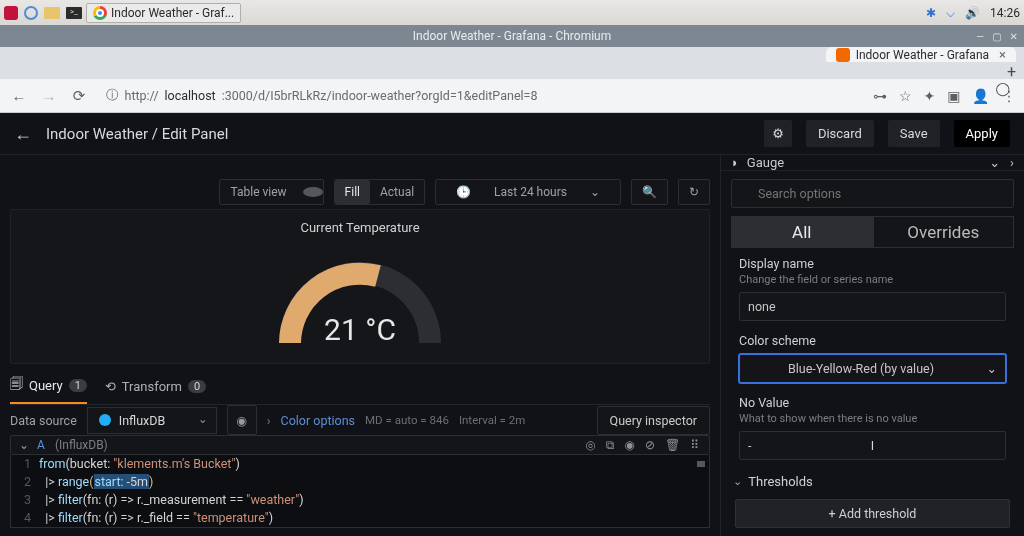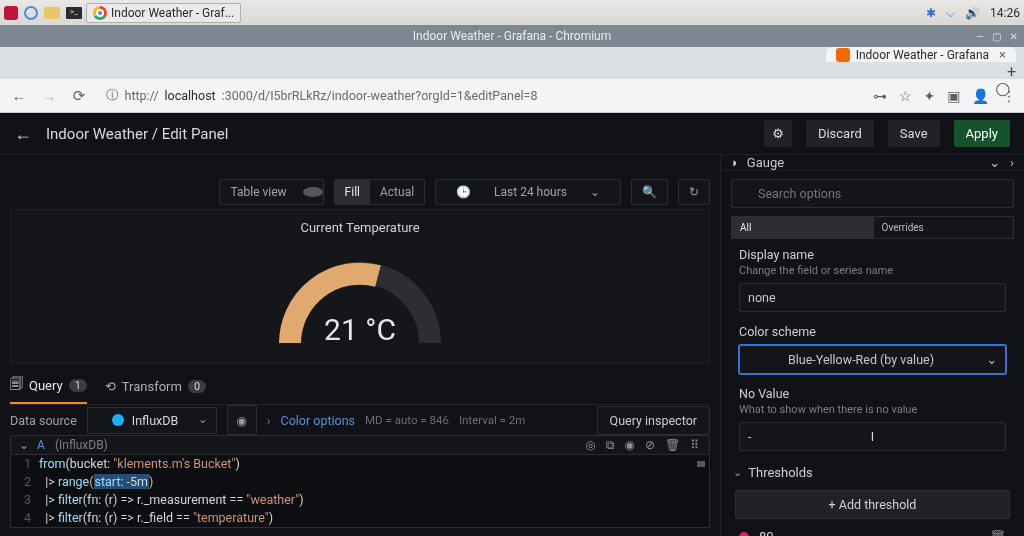--- a/index.html
+++ b/index.html
@@ -31,21 +31,21 @@
 .url-field .host { color:#2b2c2e; }
 .url-tray { display:flex; gap:12px; color:#5e5f62; font-size:14px; align-items:center; }
 
 
 .gf-head { height: 42px; background:#111217; display:flex; align-items:center; padding:0 14px; gap:14px; border-bottom:1px solid #202227; }
 .gf-head .arrow-back { font-size:18px; color:#c7c8ca; }
 .gf-head .title { font-size:15px; color:#d8d9da; }
 .gf-head .spacer { flex:1; }
 .gf-btn { background:#202227; color:#d8d9da; border:none; padding:6px 12px; border-radius:2px; font-size:13px; }
 .gf-btn.icon { padding:6px 8px; }
-.gf-btn.primary { background:#14532d; color:#fff; }
+.gf-btn.primary { background:#000000; color:#fff; }
 
 
 .gf-body { display:flex; height:calc(536px - 25px - 22px - 32px - 34px - 42px); }
 .left-pane { flex:1; display:flex; flex-direction:column; padding:8px 10px; overflow:hidden; }
 .right-pane { width:304px; border-left:1px solid #202227; display:flex; flex-direction:column; overflow:hidden; }
 
 
 .p-toolbar { display:flex; align-items:center; justify-content:flex-end; gap:10px; height:32px; font-size:12px; color:#9fa1a5;margin-top:16px; }
 .p-toolbar .seg { background:#141518; border:1px solid #2c2e33; border-radius:2px; display:flex; align-items:center; }
 .p-toolbar .seg span { padding:5px 10px; }
@@ -60,21 +60,21 @@
 .gauge .val { position:absolute; left:0; right:0; bottom:6px; font-size:30px; color:#e6e7e9; }
 
 
 .qtabs { display:flex; align-items:center; gap:18px; height:34px; border-bottom:1px solid #23252a; margin-top:10px; font-size:13px; }
 .qtab { display:flex; align-items:center; gap:6px; color:#aeb0b4; padding-bottom:6px; }
 .qtab.active { color:#e8e9ea; border-bottom:2px solid #f68c1f; }
 .badge { background:#3a3c41; color:#d5d6d8; border-radius:8px; padding:0 6px; font-size:11px; }
 
 
 .ds-row { display:flex; align-items:center; gap:10px; height:40px; font-size:12.5px; color:#9fa1a5; }
-.select-box { background:#141518; border:1px solid #2c2e33; padding:5px 28px 5px 24px; border-radius:0; color:#d6d7d9; position:relative; display:flex; align-items:center; gap:8px; min-width:130px; }
+.select-box { background:#141518; border:1px solid #2c2e33; padding:5px 28px 5px 11px; border-radius:0; color:#d6d7d9; position:relative; display:flex; align-items:center; gap:8px; min-width:130px; }
 .select-box::after { content:"⌄"; position:absolute; right:8px; top:4px; color:#8a8c90; font-size:12px; }
 .sq-btn { width:30px; height:30px; background:#141518; border:1px solid #2c2e33; border-radius:2px; display:flex; align-items:center; justify-content:center; color:#97999d; }
 .qopts { color:#5b8fd5; }
 .muted { color:#6c6e72; font-size:11.5px; }
 .qinsp { margin-left:auto; background:#141518; border:1px solid #2c2e33; padding:6px 12px; border-radius:2px; color:#c9cacb; }
 
 
 .qhead { display:flex; align-items:center; height:28px; background:#141518; border:1px solid #2c2e33; border-radius:2px; font-size:12px; }
 .qhead .chev { padding:0 8px; color:#9a9c9f; }
 .qhead .lab { color:#5b8fd5; padding-right:10px; }
@@ -96,21 +96,21 @@
 .sb-stub { position:absolute; right:4px; top:6px; width:8px; height:6px; background:#55575c; }
 
 
 .rp-top { display:flex; align-items:center; height:36px; padding:0 10px; font-size:13px; color:#c8c9cb; border-bottom:1px solid #202227; }
 .rp-top .spacer { flex:1; }
 .rp-search { padding:8px 10px; }
 .rp-search .inp { width:100%; background:#141518; border:1px solid #2c2e33; border-radius:2px; padding:6px 8px 6px 26px; font-size:12.5px; color:#8b8d91; position:relative; }
 .rp-search .wrap { position:relative; }
 .rp-search .mag { position:absolute; left:8px; top:6px; color:#8b8d91; font-size:12px; }
 .rp-tabs { display:flex; padding:0 10px; gap:0; }
-.rp-tabs div { flex:1; background:#141518; border:1px solid #2c2e33; text-align:left; padding:5px 8px; font-size:10px; color:#b9babc; }
+.rp-tabs div { flex:1; background:#141518; border:1px solid #2c2e33; text-align:center; padding:5px 8px; font-size:17px; color:#b9babc; }
 .rp-tabs .active { background:#2c2e33; color:#e7e8e9; }
 
 .field { padding:8px 18px 4px; }
 .field .lbl { font-size:12.5px; color:#cfd0d2; }
 .field .hint { font-size:11px; color:#7b7d81; margin-top:2px; }
 .field .inp { margin-top:6px; background:#141518; border:1px solid #2c2e33; border-radius:2px; padding:6px 8px; font-size:12.5px; color:#c5c6c8; }
 .field .inp.sel { display:flex; justify-content:space-between; align-items:center;padding-left:48px; }
 .field .inp.focused { border-color:#3871dc; box-shadow:0 0 0 1px #3871dc; }
 
 .section { display:flex; align-items:center; padding:10px 12px 4px; font-size:13px; color:#d0d1d3; }

